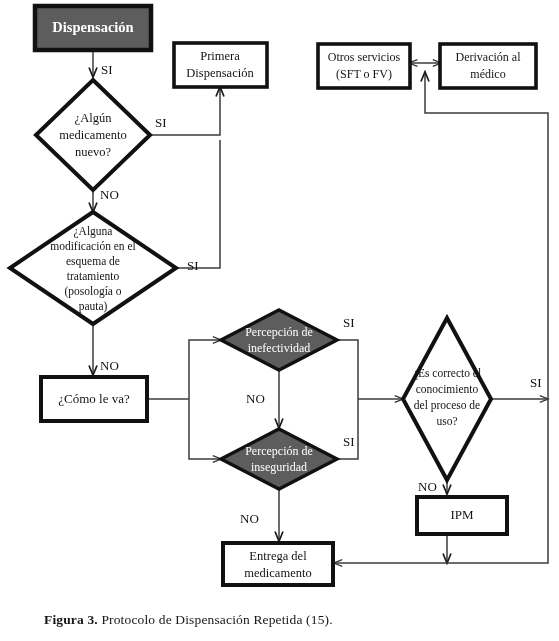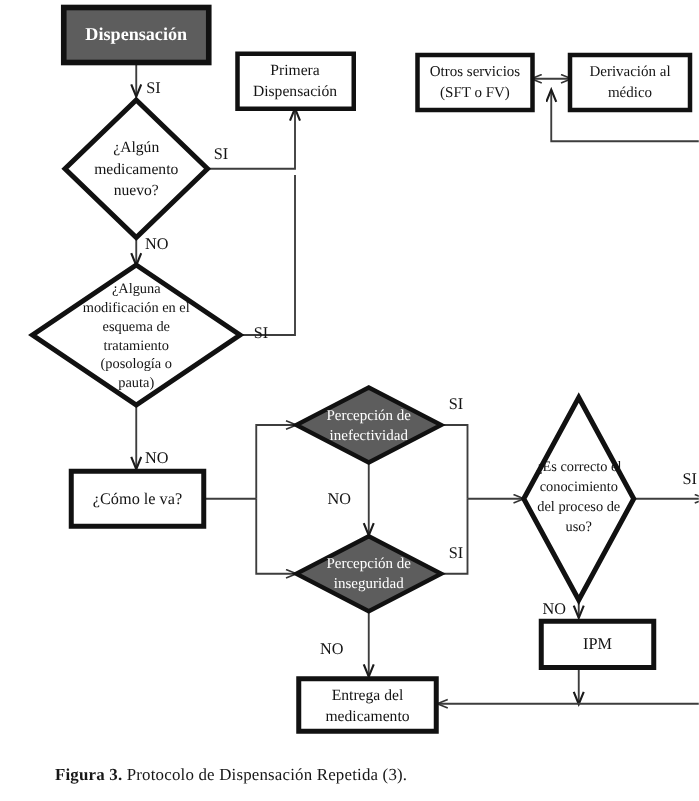--- a/index.html
+++ b/index.html
@@ -9,21 +9,21 @@
   }
   body {
     width: 559px;
     height: 641px;
     font-family: "Liberation Serif", "DejaVu Serif", serif;
     position: relative;
     overflow: hidden;
   }
   #flow-wrap {
     position: absolute;
-    left: 16px;
+    left: 0;
     top: 0;
     width: 533px;
     height: 600px;
   }
   svg#flow {
     display: block;
     width: 559px;
     height: 600px;
   }
   .node-text {
@@ -192,14 +192,14 @@
   <text class="lbl" x="246" y="403">NO</text>
   <text class="lbl" x="343" y="446">SI</text>
   <text class="lbl" x="240" y="523">NO</text>
   <text class="lbl" x="530" y="387">SI</text>
   <text class="lbl" x="418" y="491">NO</text>
 
 </svg>
 </div>
 
 <div class="caption">
-  <b>Figura 3.</b><span> Protocolo de Dispensación Repetida (3).</span>
+  <b>Figura 3.</b><span> Protocolo de Dispensación Repetida (15).</span>
 </div>
 
 </body></html>

